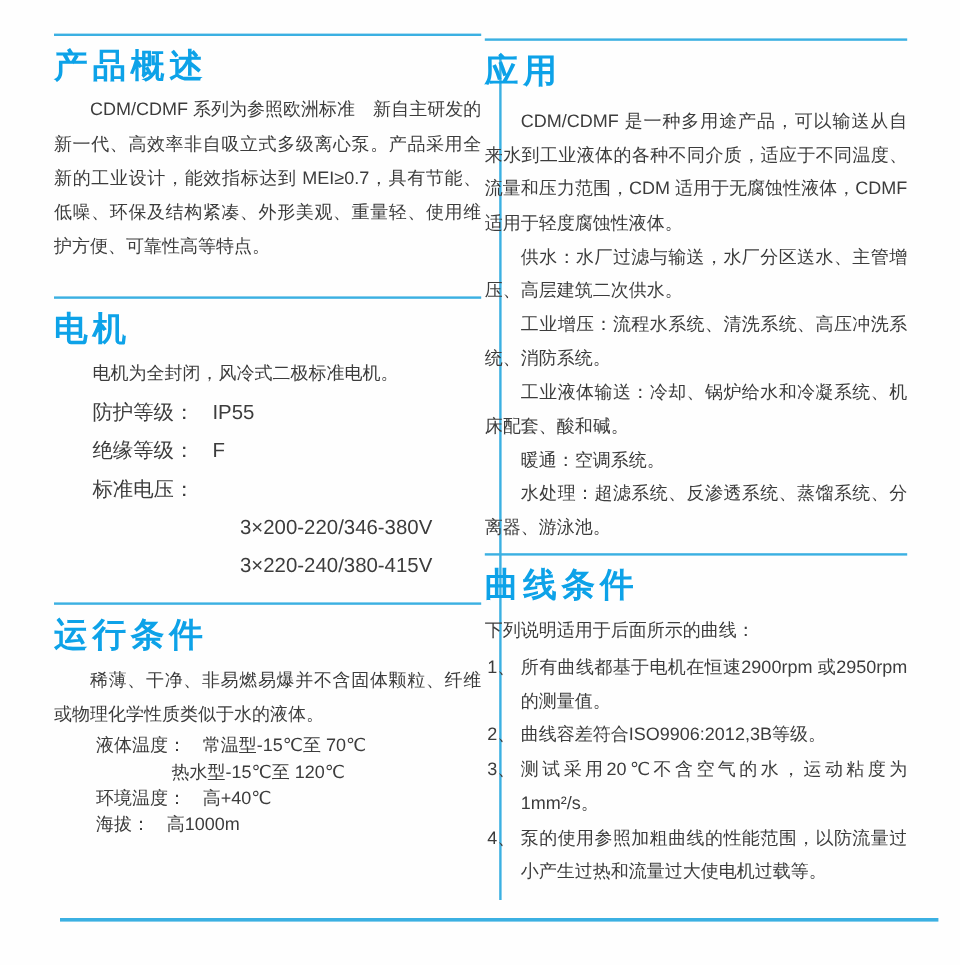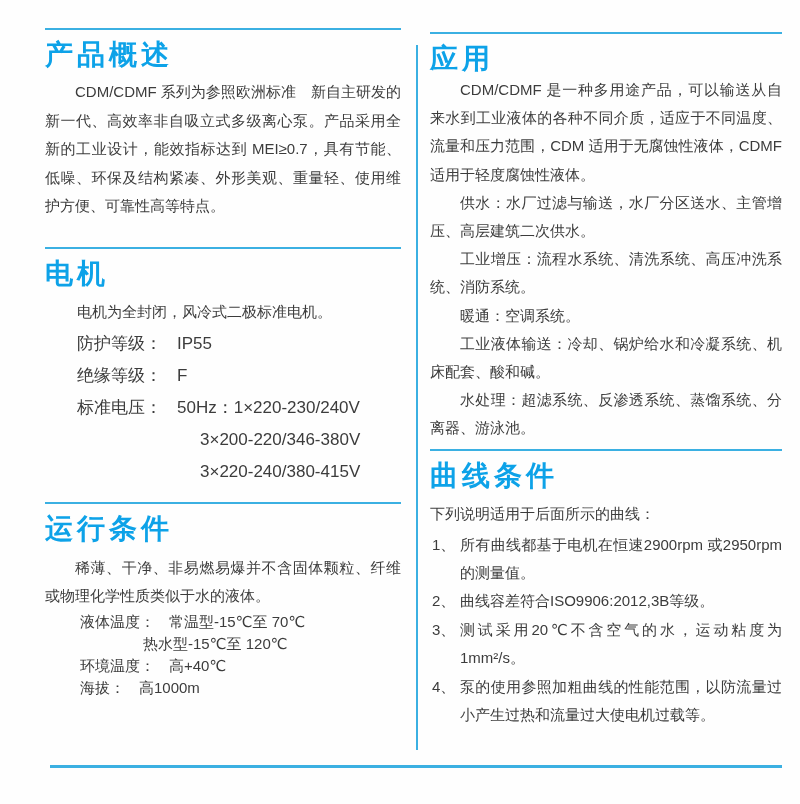--- a/index.html
+++ b/index.html
@@ -10,21 +10,21 @@
   html,body{margin:0;padding:0;}
   body{
     width:800px;height:804px;
     background:#fdfdfd;
     font-family:"Liberation Sans","DejaVu Sans",sans-serif;
     color:var(--text);
   }
   .page{position:relative;width:800px;height:804px;background:#fefefe;overflow:hidden;}
 
   .col-left{position:absolute;left:45px;top:28px;width:356px;}
-  .col-right{position:absolute;left:430px;top:32px;width:352px;}
+  .col-right{position:absolute;left:404px;top:32px;width:352px;}
 
   .rule{height:2px;background:var(--line);}
   .vline{position:absolute;left:416px;top:45px;width:2px;height:705px;background:var(--line);}
   .bottom-rule{position:absolute;left:50px;top:765px;width:732px;height:3px;background:var(--line);}
 
   h2.section-title{
     margin:8px 0 0 0;
     font-size:28px;line-height:34px;
     font-weight:700;letter-spacing:4px;
     color:var(--title);
@@ -37,21 +37,21 @@
   .spec-row{font-size:17px;line-height:21px;margin-top:11px;padding-left:32px;display:flex;}
   .spec-label{display:inline-block;width:100px;flex:0 0 auto;}
   .spec-row.volt-cont{padding-left:155px;}
 
   .op-rule{margin-top:20px;}
   .op-row{font-size:15px;line-height:22px;margin-top:0;padding-left:35px;display:flex;}
   .op-label{flex:0 0 auto;margin-right:14px;}
   .op-row.op-cont{padding-left:98px;align-items:center;}
 
   
-  .app-paras{margin-top:0;}
+  .app-paras{margin-top:12px;}
   .app-paras p.body{margin:0;line-height:28.2px;}
   .curve-rule{margin-top:6px;}
   .curve-title{margin-top:12px;}
   .curve-intro{font-size:15px;line-height:22px;margin:10px 0 0 0;}
   .curve-list{margin-top:6px;}
   .curve-item{position:relative;font-size:15px;line-height:28.4px;padding-left:30px;text-align:justify;}
   .curve-num{position:absolute;left:2px;top:0;}
 </style>
 </head>
 <body>
@@ -74,21 +74,20 @@
     <div class="spec-row">
       <span class="spec-label">防护等级：</span>
       <span class="spec-value">IP55</span>
     </div>
     <div class="spec-row">
       <span class="spec-label">绝缘等级：</span>
       <span class="spec-value">F</span>
     </div>
     <div class="spec-row">
       <span class="spec-label">标准电压：</span>
-      <span class="spec-value">50Hz：1×220-230/240V</span>
     </div>
     <div class="spec-row volt-cont">
 
       <span class="spec-value">3×200-220/346-380V</span>
     </div>
     <div class="spec-row volt-cont">
 
       <span class="spec-value">3×220-240/380-415V</span>
     </div>
 
@@ -117,22 +116,22 @@
 
   <div class="col-right">
 
     <div class="rule"></div>
     <h2 class="section-title">应用</h2>
 
     <div class="app-paras">
       <p class="body indent">CDM/CDMF 是一种多用途产品，可以输送从自来水到工业液体的各种不同介质，适应于不同温度、流量和压力范围，CDM 适用于无腐蚀性液体，CDMF 适用于轻度腐蚀性液体。</p>
       <p class="body indent">供水：水厂过滤与输送，水厂分区送水、主管增压、高层建筑二次供水。</p>
       <p class="body indent">工业增压：流程水系统、清洗系统、高压冲洗系统、消防系统。</p>
+      <p class="body indent">工业液体输送：冷却、锅炉给水和冷凝系统、机床配套、酸和碱。</p>
       <p class="body indent">暖通：空调系统。</p>
-      <p class="body indent">工业液体输送：冷却、锅炉给水和冷凝系统、机床配套、酸和碱。</p>
       <p class="body indent">水处理：超滤系统、反渗透系统、蒸馏系统、分离器、游泳池。</p>
     </div>
 
     <div class="rule curve-rule"></div>
     <h2 class="section-title curve-title">曲线条件</h2>
     <p class="curve-intro">下列说明适用于后面所示的曲线：</p>
 
     <div class="curve-list">
       <div class="curve-item">
         <span class="curve-num">1、</span>

